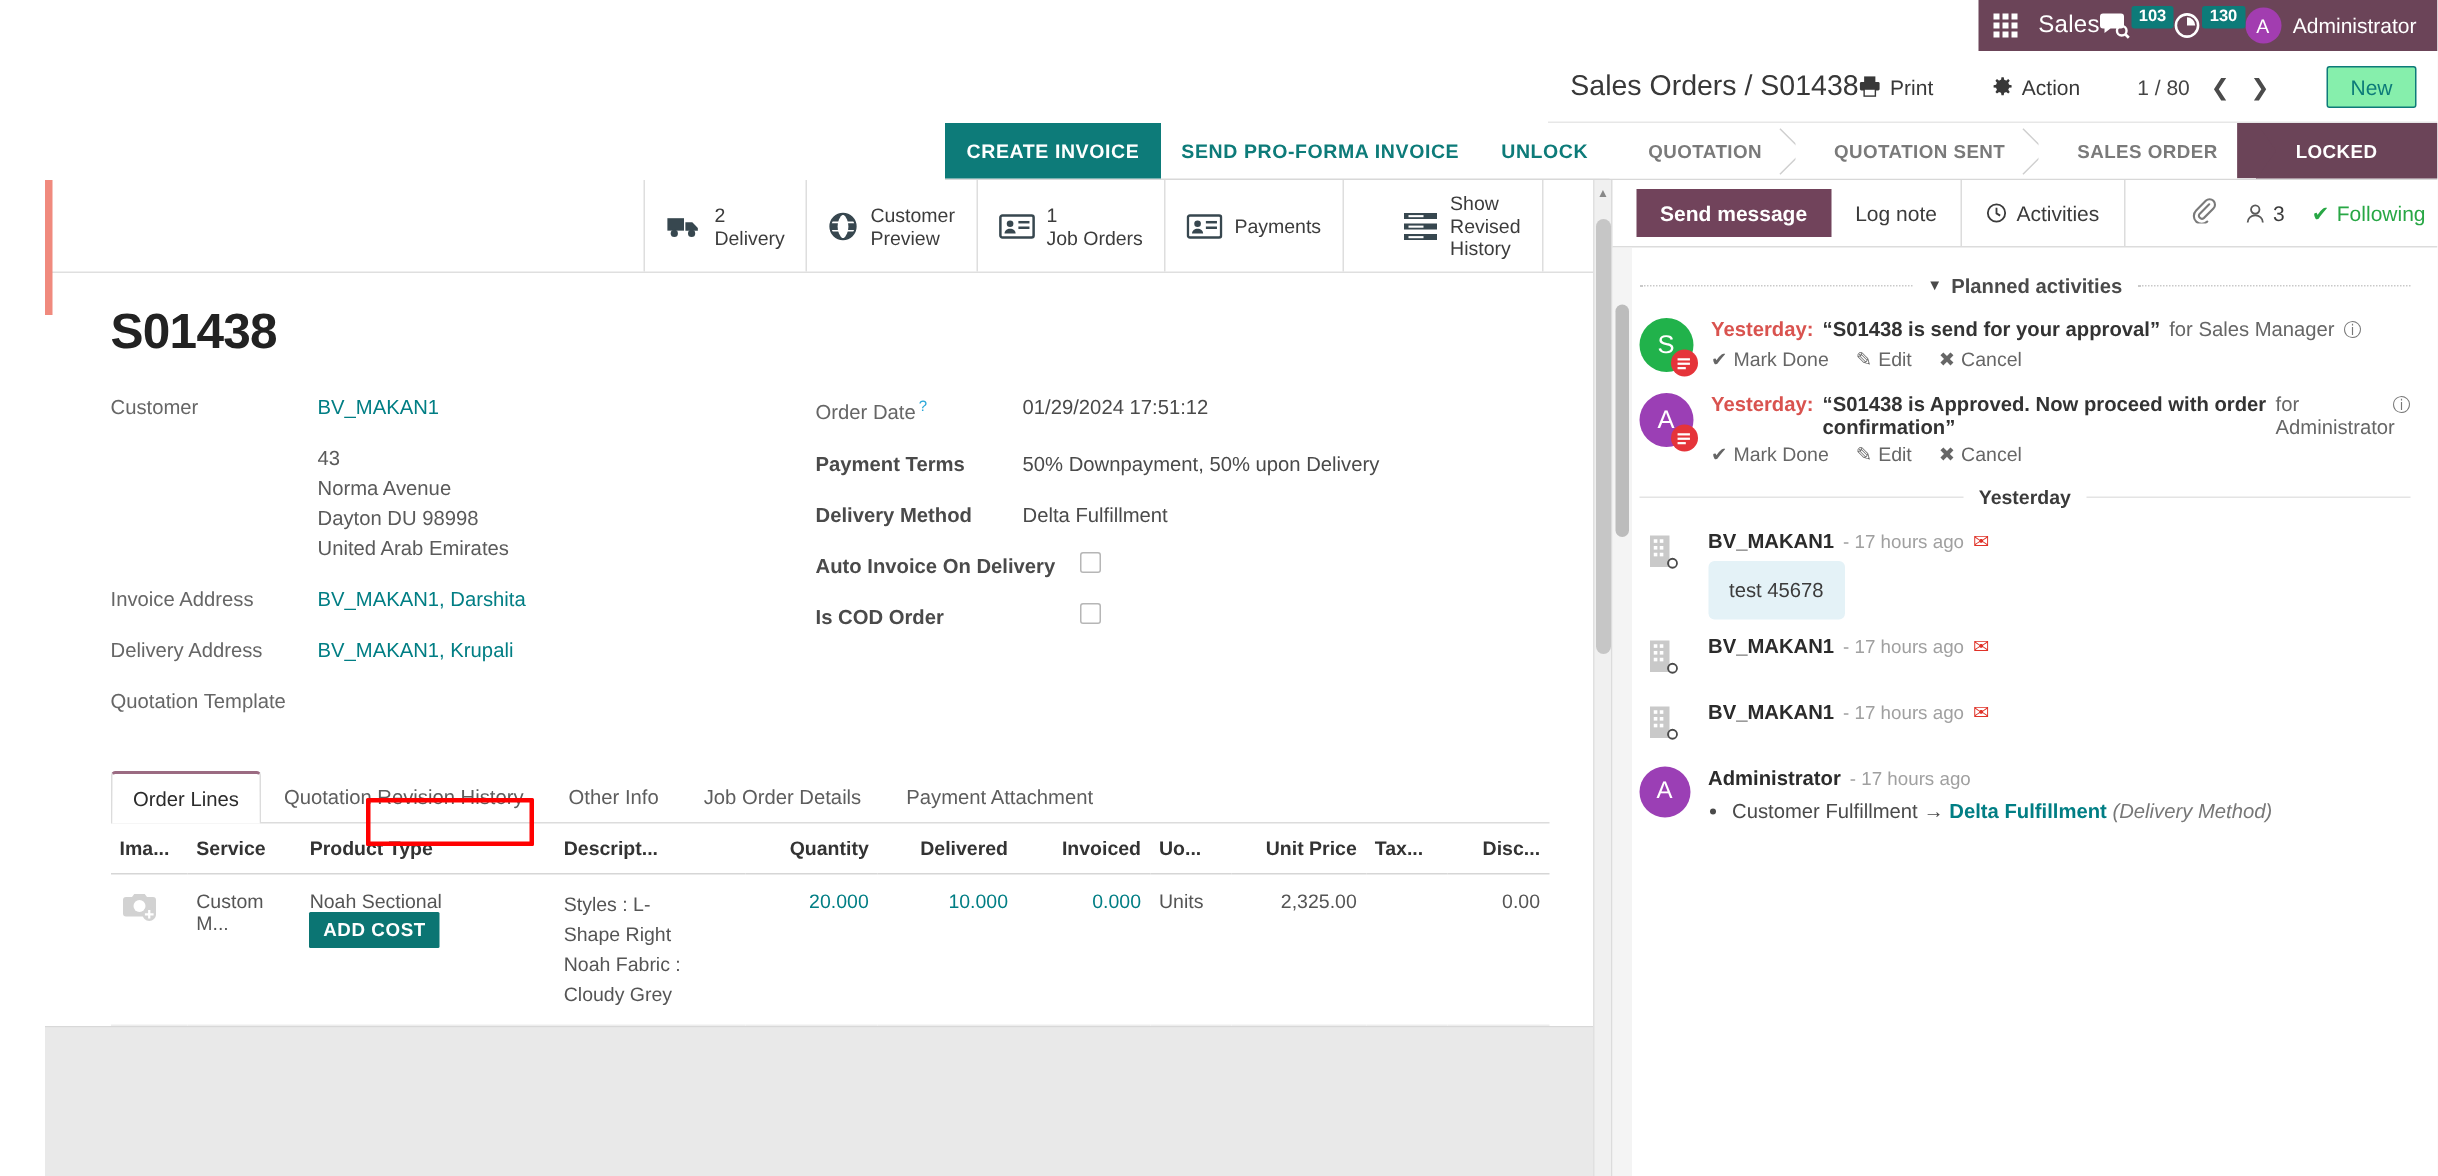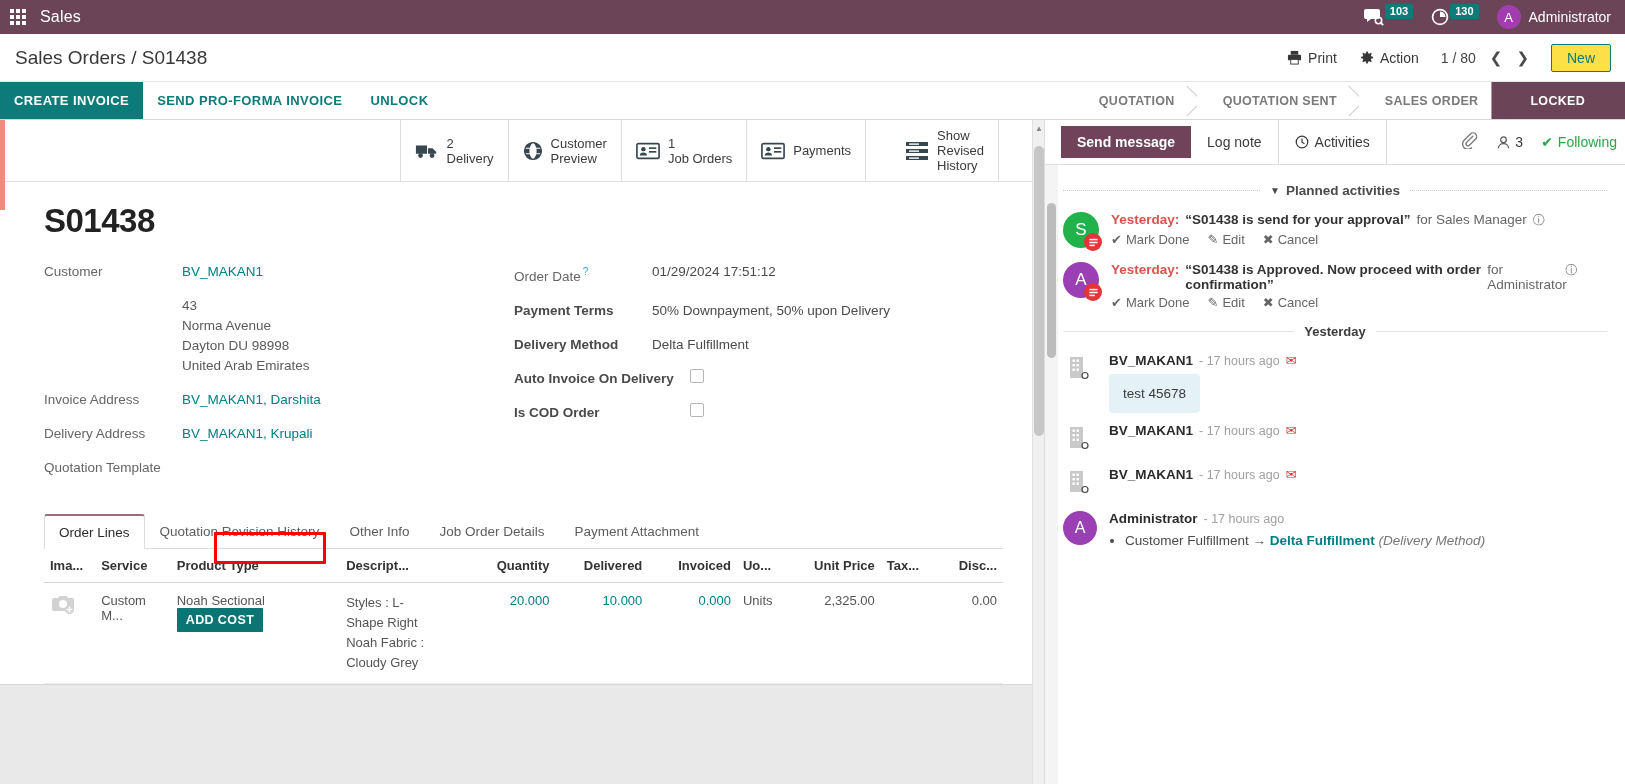--- a/index.html
+++ b/index.html
@@ -2,33 +2,33 @@
 <html><head>
 <meta charset="utf-8">
 <style>
   * { box-sizing: border-box; margin: 0; padding: 0; }
   html, body {
     width: 1625px; height: 784px;
     font-family: "Liberation Sans", sans-serif;
     background: #fff; overflow: hidden;
     -webkit-font-smoothing: antialiased;
   }
-  .app { position: relative; width: 1625px; height: 784px; display: flex; flex-direction: column; }
+  .app { position: relative; width: 1625px; height: 784px; display: flex; flex-direction: column; align-items: flex-end; }
 
   
   .topbar {
     height: 34px; background: #6b4458; color: #fff;
     display: flex; align-items: center; flex: 0 0 34px;
     padding: 0 14px 0 10px;
   }
   .apps-grid { display: grid; grid-template-columns: repeat(3,4px); grid-template-rows: repeat(3,4px);
     gap: 2px; margin-right: 14px; }
   .apps-grid i { display: block; width: 4px; height: 4px; background: #fff; }
   .app-title { font-size: 16px; font-weight: 400; letter-spacing: .2px; }
-  .topbar-right { margin-left: auto; display: flex; align-items: center; gap: 18px; }
+  .topbar-right { margin-left: auto; display: flex; align-items: center; }
   .sys-item { display: flex; align-items: flex-start; position: relative; color: #fff; }
   .sys-badge {
     background: #0d7b79; color: #fff; font-size: 11px; font-weight: 700;
     padding: 1px 5px; border-radius: 2px; margin-left: 1px; line-height: 13px;
     position: relative; top: -4px;
   }
   .icon-svg { display: block; }
   .user-box { display: flex; align-items: center; gap: 8px; }
   .avatar-circle {
     width: 24px; height: 24px; border-radius: 50%; background: #a23db0;
@@ -36,27 +36,27 @@
     font-size: 13px; color: #fff; font-weight: 400;
   }
   .user-name { font-size: 14px; }
 
   
   .cb-row {
     height: 48px; flex: 0 0 48px; background: #fff; display: flex; align-items: center;
     padding: 0 14px 0 15px; border-bottom: 1px solid #e7e7e7;
   }
   .breadcrumb { font-size: 19px; color: #383838; font-weight: 400; }
-  .cb-actions { margin-left: auto; display: flex; align-items: center; gap: 22px; }
+  .cb-actions { margin-left: auto; display: flex; align-items: center; gap: 38px; }
   .cb-btn { display: flex; align-items: center; gap: 6px; font-size: 14px; color: #383838; cursor: pointer; }
   .pager { font-size: 14px; color: #444; display: flex; align-items: center; gap: 14px; }
   .pager-arrows { display: flex; gap: 14px; color: #4b4b4b; }
   .pager-arrows span { cursor: pointer; font-size: 15px; }
   .new-btn {
-    border: 1px solid #0d7b79; color: #0d7b79; background: #fde047;
+    border: 1px solid #0d7b79; color: #0d7b79; background: #86efac;
     padding: 5px 15px; font-size: 14px; cursor: pointer; border-radius: 2px;
   }
 
   
   .act-row { height: 38px; flex: 0 0 38px; display: flex; align-items: stretch; background: #fff;
     border-bottom: 1px solid #d8d8d8; }
   .btn-primary-sq {
     background: #0d7b79; color: #fff; font-size: 13px; font-weight: 700; letter-spacing: .4px;
     display: flex; align-items: center; padding: 0 14px; cursor: pointer;
   }

